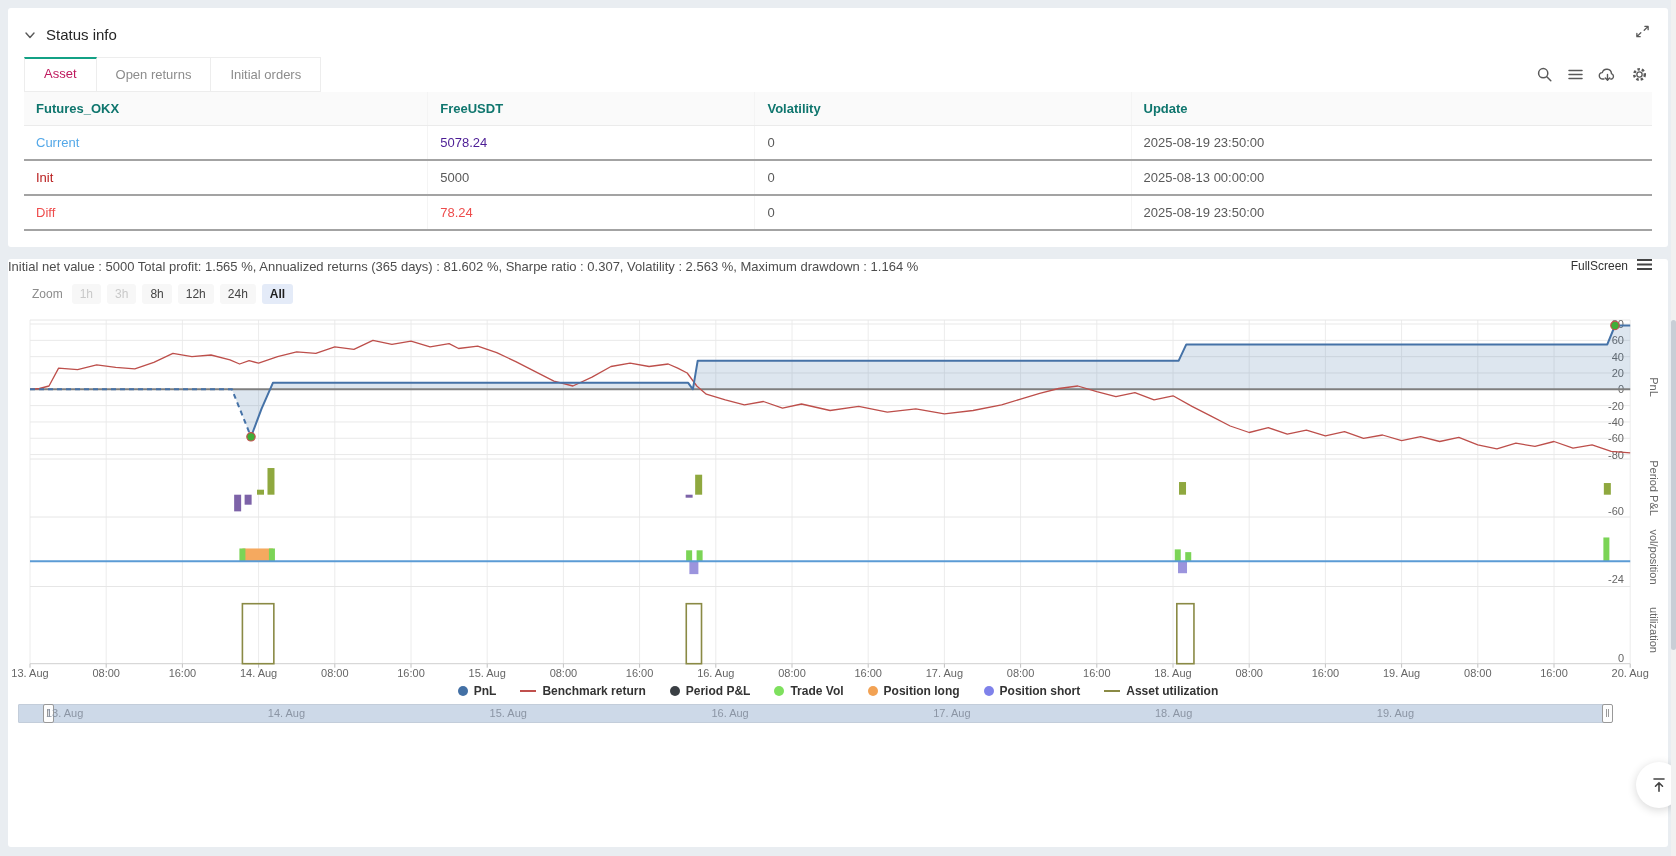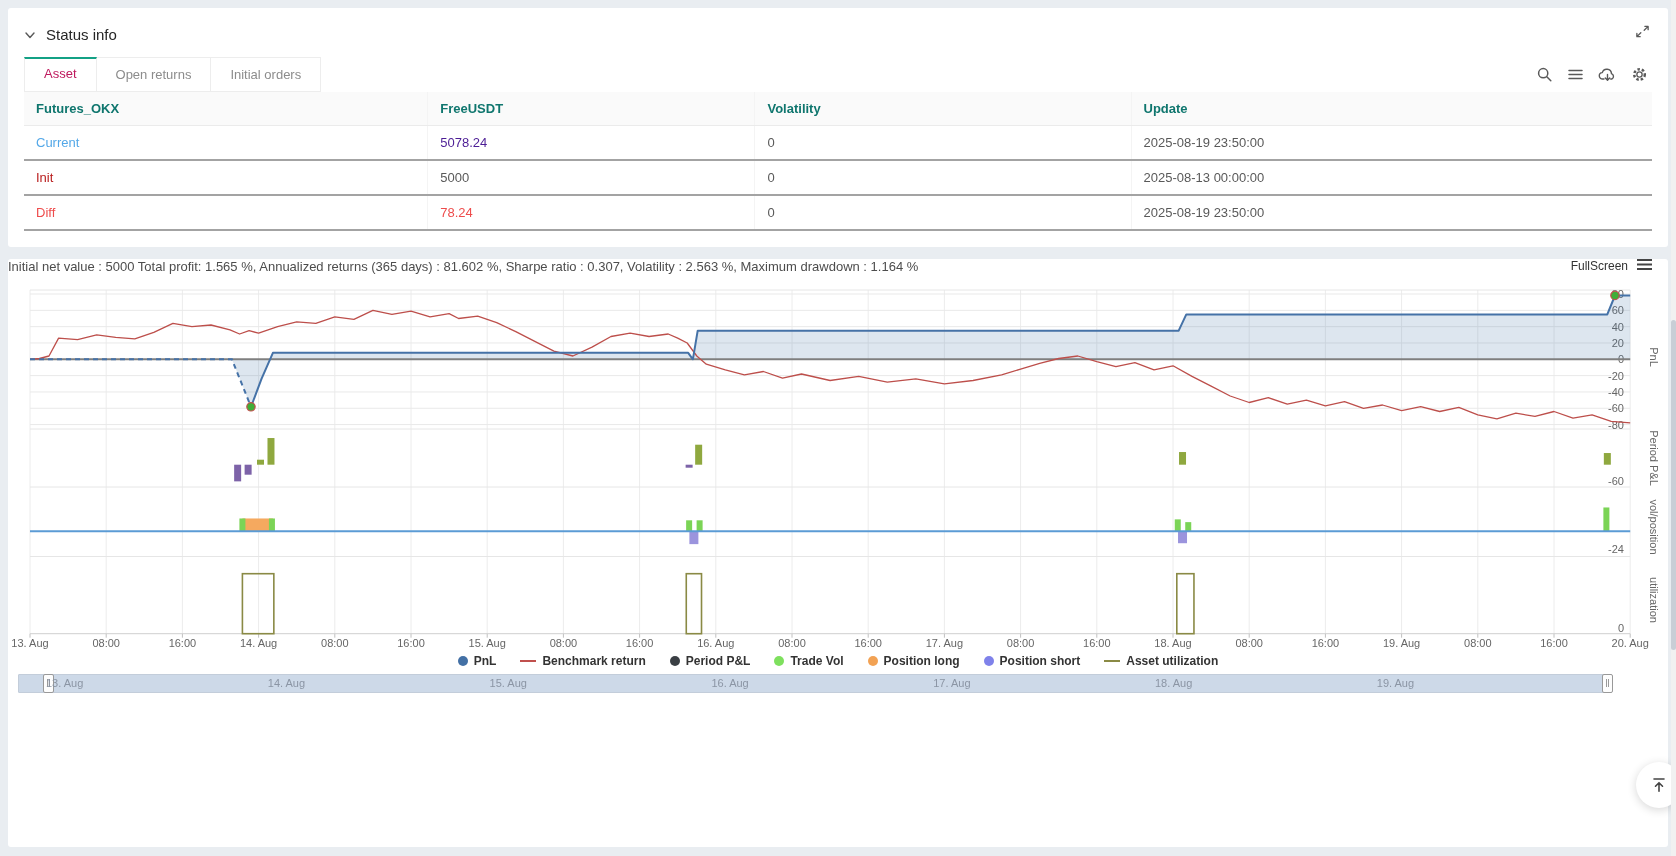--- a/index.html
+++ b/index.html
@@ -137,20 +137,29 @@
       <span>FullScreen</span>
       <span>
         <svg width="15" height="13" viewBox="0 0 15 13" stroke="#444" stroke-width="2">
             <line x1="0" y1="2" x2="15" y2="2"></line>
             <line x1="0" y1="6.5" x2="15" y2="6.5"></line>
             <line x1="0" y1="11" x2="15" y2="11"></line>
           </svg>
       </span>
     </span>
   </div>
+  <div class="zoom-row">
+    <span class="zoom-label">Zoom</span>
+  <span class="zbtn disabled">1h</span>
+      <span class="zbtn disabled">3h</span>
+      <span class="zbtn">8h</span>
+      <span class="zbtn">12h</span>
+      <span class="zbtn">24h</span>
+      <span class="zbtn active">All</span>
+    </div>
   <svg id="chart-svg" width="1660" height="372" viewBox="0 0 1660 372">
       <line x1="22" y1="8" x2="22" y2="351.7" stroke="#ececec" stroke-width="1"></line>
       <line x1="22" y1="351.7" x2="22" y2="355.7" stroke="#c0c0c0" stroke-width="1"></line>
       <text x="22" y="364.5" text-anchor="middle" font-size="11" fill="#666">13. Aug</text>
       <line x1="98.2" y1="8" x2="98.2" y2="351.7" stroke="#ececec" stroke-width="1"></line>
       <line x1="98.2" y1="351.7" x2="98.2" y2="355.7" stroke="#c0c0c0" stroke-width="1"></line>
       <text x="98.2" y="364.5" text-anchor="middle" font-size="11" fill="#666">08:00</text>
       <line x1="174.4" y1="8" x2="174.4" y2="351.7" stroke="#ececec" stroke-width="1"></line>
       <line x1="174.4" y1="351.7" x2="174.4" y2="355.7" stroke="#c0c0c0" stroke-width="1"></line>
       <text x="174.4" y="364.5" text-anchor="middle" font-size="11" fill="#666">16:00</text>

